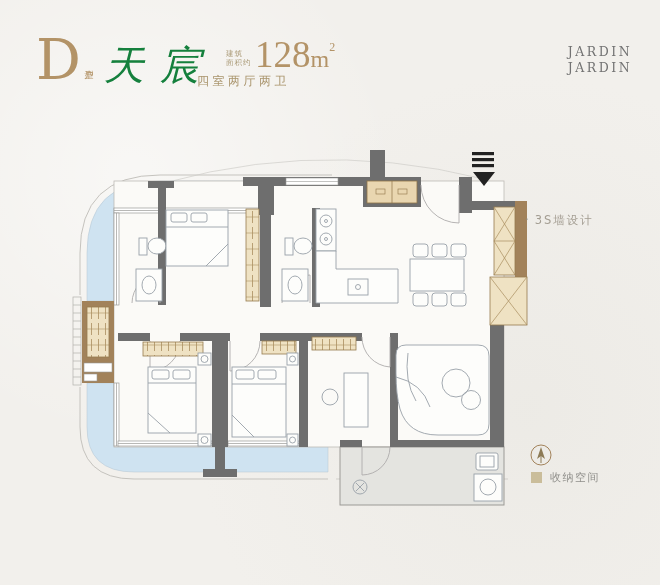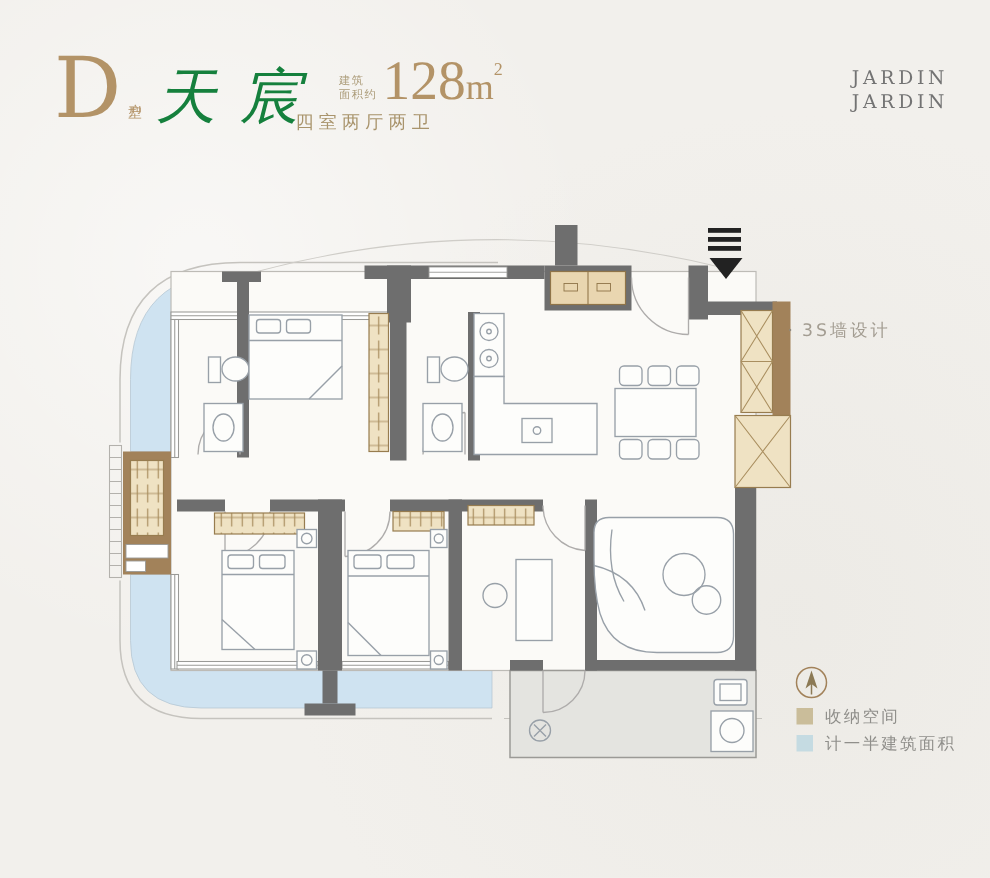--- a/index.html
+++ b/index.html
@@ -272,17 +272,13 @@
   <circle cx="13" cy="13" r="10" fill="none" stroke="#a2825a" stroke-width="1"></circle>
   <path d="M13,5 L17,17 L13,14 L9,17 Z" fill="#8c7a55"></path>
   <line x1="13" y1="14" x2="13" y2="21" stroke="#8c7a55" stroke-width="1"></line>
 </svg>
 
 <div class="abs legend">
   <div class="row">
     <span class="chip chip-0"></span>
     <span class="lbl">收纳空间</span>
   </div>
-  <div class="row">
-    <span class="chip chip-2"></span>
-    <span class="lbl">计一半建筑面积</span>
-  </div>
 </div>
 
 </body></html>

